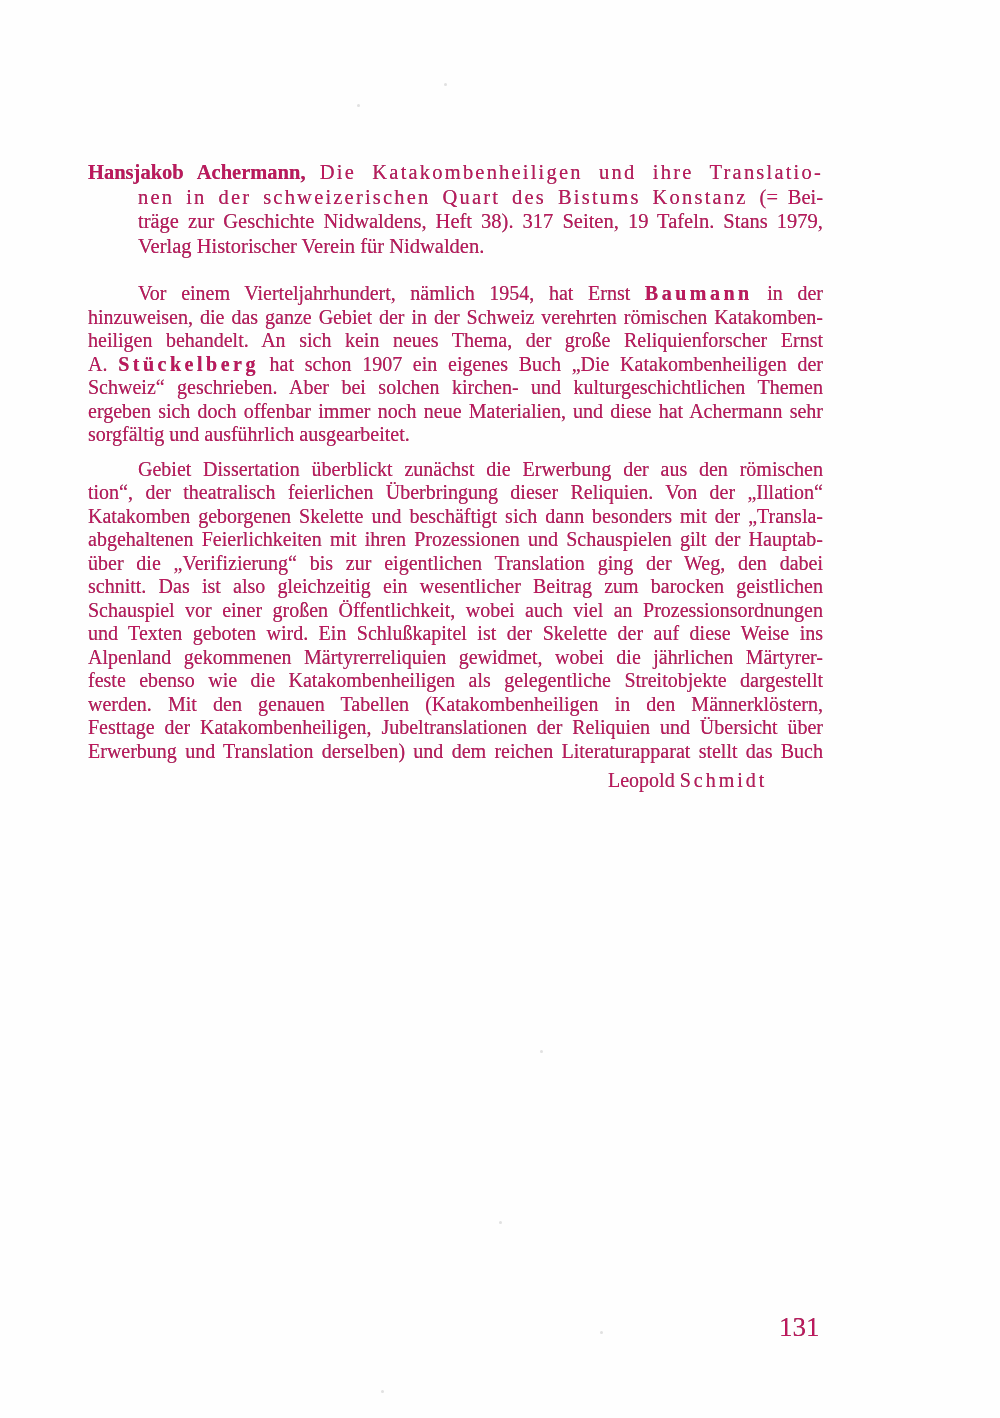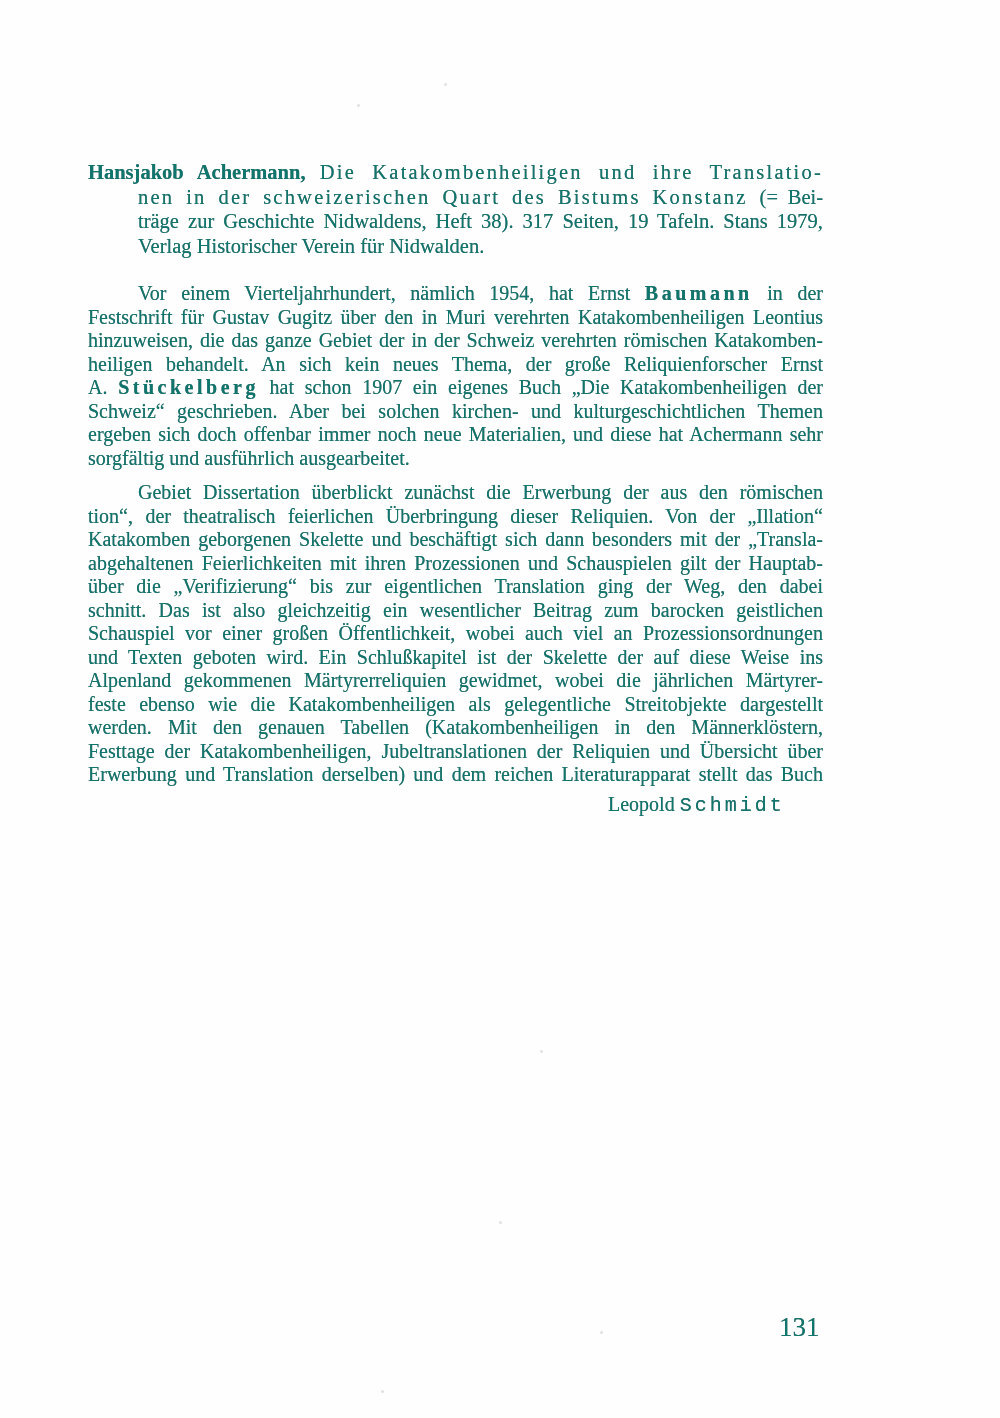--- a/index.html
+++ b/index.html
@@ -7,21 +7,21 @@
     padding: 0;
     background: #ffffff;
   }
   .page {
     position: relative;
     width: 1000px;
     height: 1418px;
     background: #fefefe;
     overflow: hidden;
     font-family: "Liberation Serif", "DejaVu Serif", serif;
-    color: #0f766e;
+    color: #be185d;
   }
   .text-block {
     position: absolute;
     left: 88px;
     top: 160px;
     width: 735px;
     text-shadow: 0 0 0.5px rgba(10,10,10,0.55);
   }
   .heading {
     font-size: 20.5px;
@@ -48,21 +48,21 @@
   .seg-normal { font-weight: normal; }
   .heading .seg-spaced { letter-spacing: 2.2px; }
   .para .seg-spaced { letter-spacing: 3.5px; font-weight: bold; }
   .signature-line {
     margin-top: 6px;
     padding-left: 520px;
     font-size: 20px;
     line-height: 23.5px;
     white-space: nowrap;
   }
-  .signature-line .seg-spaced { letter-spacing: 3px; font-family: Liberation Mono, monospace; }
+  .signature-line .seg-spaced { letter-spacing: 3px; }
   .page-number {
     position: absolute;
     left: 779px;
     top: 1312px;
     font-size: 27px;
     line-height: 30px;
     text-shadow: 0 0 0.5px rgba(10,10,10,0.55);
   }
   .speck {
     position: absolute;
@@ -85,21 +85,20 @@
 <div class="page">
   <div class="text-block">
     <div class="heading">
         <div class="text-line"><span class="seg-bold">Hansjakob Achermann, </span><span class="seg-spaced">Die Katakombenheiligen und ihre Translatio-</span></div>
         <div class="text-line indent"><span class="seg-spaced">nen in der schweizerischen Quart des Bistums Konstanz </span><span class="seg-normal">(= Bei-</span></div>
         <div class="text-line indent"><span class="seg-normal">träge zur Geschichte Nidwaldens, Heft 38). 317 Seiten, 19 Tafeln. Stans 1979,</span></div>
         <div class="text-line indent last"><span class="seg-normal">Verlag Historischer Verein für Nidwalden.</span></div>
       </div>
     <div class="para para-1">
         <div class="text-line indent"><span class="seg-normal">Vor einem Vierteljahrhundert, nämlich 1954, hat Ernst </span><span class="seg-spaced">Baumann</span><span class="seg-normal"> in der</span></div>
-        <div class="text-line"><span class="seg-normal">Festschrift für Gustav Gugitz über den in Muri verehrten Katakombenheiligen Leontius</span></div>
         <div class="text-line"><span class="seg-normal">hinzuweisen, die das ganze Gebiet der in der Schweiz verehrten römischen Katakomben-</span></div>
         <div class="text-line"><span class="seg-normal">heiligen behandelt. An sich kein neues Thema, der große Reliquienforscher Ernst</span></div>
         <div class="text-line"><span class="seg-normal">A. </span><span class="seg-spaced">Stückelberg</span><span class="seg-normal"> hat schon 1907 ein eigenes Buch „Die Katakombenheiligen der</span></div>
         <div class="text-line"><span class="seg-normal">Schweiz“ geschrieben. Aber bei solchen kirchen- und kulturgeschichtlichen Themen</span></div>
         <div class="text-line"><span class="seg-normal">ergeben sich doch offenbar immer noch neue Materialien, und diese hat Achermann sehr</span></div>
         <div class="text-line last"><span class="seg-normal">sorgfältig und ausführlich ausgearbeitet.</span></div>
       </div>
     <div class="para para-2">
         <div class="text-line indent"><span class="seg-normal">Gebiet Dissertation überblickt zunächst die Erwerbung der aus den römischen</span></div>
         <div class="text-line"><span class="seg-normal">tion“, der theatralisch feierlichen Überbringung dieser Reliquien. Von der „Illation“</span></div>

